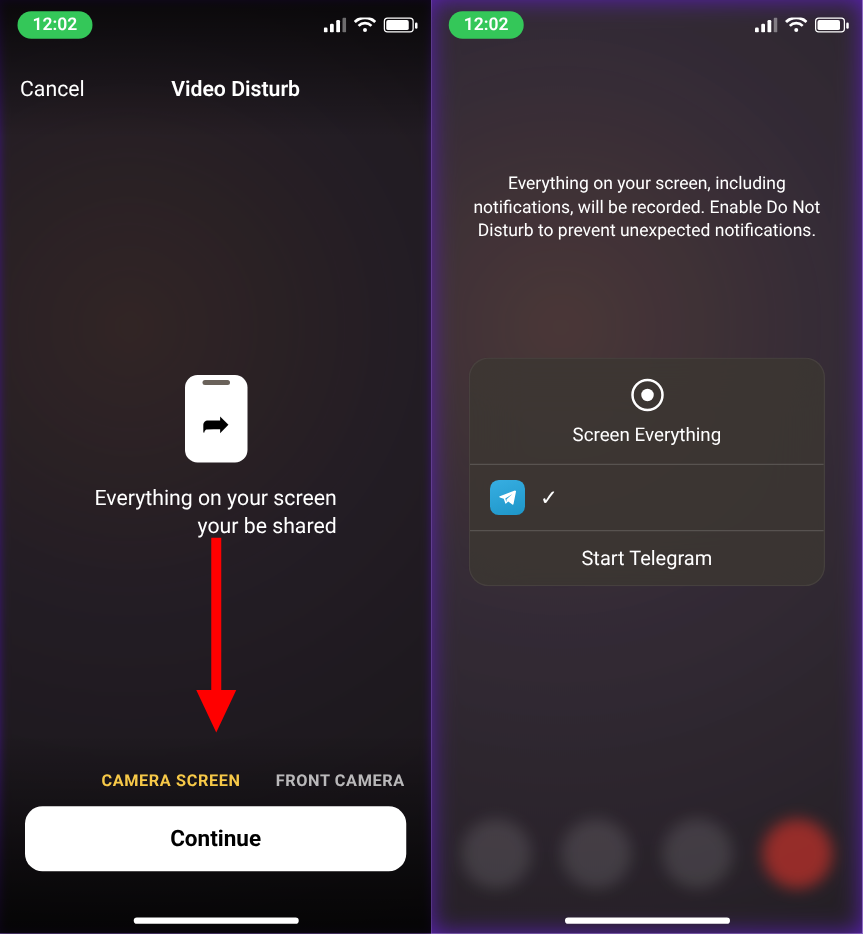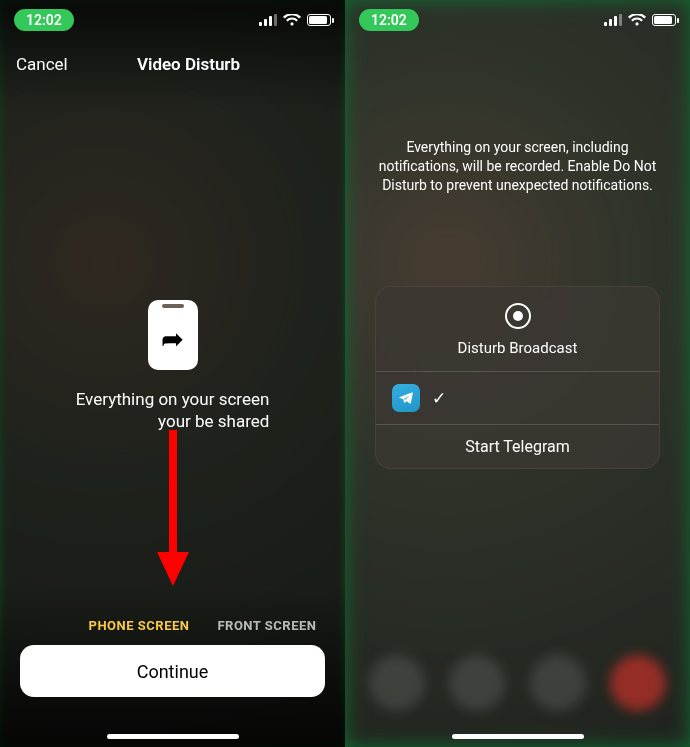--- a/index.html
+++ b/index.html
@@ -1,47 +1,47 @@
 <!DOCTYPE html>
 <html><head>
 <meta charset="utf-8">
 <style>
   * { margin: 0; padding: 0; box-sizing: border-box; font-family: -apple-system, BlinkMacSystemFont, "Segoe UI", Roboto, Helvetica, Arial, sans-serif; }
   body { background: #fff; width: 690px; height: 747px; display: flex; overflow: hidden; }
-  .phone { position: relative; width: 345px; height: 747px; overflow: hidden; background: #15803d; }
+  .phone { position: relative; width: 345px; height: 747px; overflow: hidden; background: #6d28d9; }
   .phone-bg { position: absolute; inset: 0; background:
       radial-gradient(circle at 30% 35%, rgba(90,70,60,0.95) 0%, rgba(60,55,50,0.9) 40%, rgba(40,38,35,0.95) 100%);
       filter: blur(4px);
   }
   .phone-bg.blurmore { filter: blur(10px); }
   
   .status-bar { position: absolute; top: 6px; left: 0; right: 0; height: 28px; display: flex; align-items: center; justify-content: space-between; padding: 0 14px; z-index: 20; }
   .status-pill { background: #34c759; color: #fff; font-weight: 600; font-size: 14px; padding: 3px 12px; border-radius: 14px; display: inline-block; }
   .status-right { display: flex; align-items: center; gap: 6px; }
   .icon { display: inline-flex; align-items: center; justify-content: center; }
   .battery-shell { width: 24px; height: 12px; border: 1.5px solid #fff; border-radius: 3px; position: relative; }
   .battery-shell::after { content:""; position:absolute; right:-4px; top:3px; width:2px; height:5px; background:#fff; border-radius:1px; }
   .battery-fill { position:absolute; left:1px; top:1px; bottom:1px; width: 80%; background:#fff; border-radius:1.5px; }
   
   .dark-scrim { position:absolute; inset:0; background: rgba(0,0,0,0.45); }
-  .sheet-header { position: absolute; top: 54px; left: 0; right: 0; display: flex; justify-content: center; align-items: flex-start; height: 36px; z-index: 10; padding-left: 32px; }
+  .sheet-header { position: absolute; top: 54px; left: 0; right: 0; display: flex; justify-content: center; align-items: center; height: 36px; z-index: 10; padding-left: 32px; }
   .sheet-cancel { position:absolute; left:16px; color:#fff; font-size:17px; }
   .sheet-title { color:#fff; font-size:17px; font-weight:600; }
   .center-block { position:absolute; left:0; right:0; top: 300px; display:flex; flex-direction:column; align-items:center; padding: 0 28px; z-index:10; }
   .share-icon-box { width:50px; height:70px; border-radius:10px; background:#fff; display:flex; align-items:center; justify-content:center; position:relative; }
   .share-icon-box::before { content:""; position:absolute; top:4px; left:50%; transform:translateX(-50%); width:22px; height:4px; background:#6a625a; border-radius:2px; }
   .arrow-share { font-size:26px; color:#000; font-weight:bold; transform: translateY(4px); }
   .share-desc { margin-top:18px; color:#fff; text-align:right; font-size:17px; line-height:1.3; }
   
   .red-arrow { position:absolute; left:50%; transform:translateX(-50%); top:430px; width:40px; height:160px; z-index:12; }
   
   .seg-row { position:absolute; bottom:114px; left:0; right:0; display:flex; justify-content:center; gap:28px; z-index:10; }
   .seg-item { font-size:13px; font-weight:700; letter-spacing:0.5px; color: rgba(255,255,255,0.7); }
   .seg-item.active { color:#f7c948; }
-  .continue-btn { position:absolute; bottom:50px; left:20px; right:20px; height:52px; background:#fff; border-radius:14px; display:flex; align-items:center; justify-content:center; color:#000; font-size:18px; font-weight:400; z-index:10; }
+  .continue-btn { position:absolute; bottom:50px; left:20px; right:20px; height:52px; background:#fff; border-radius:14px; display:flex; align-items:center; justify-content:center; color:#000; font-size:18px; font-weight:700; z-index:10; }
   .home-indicator { position:absolute; bottom:8px; left:50%; transform:translateX(-50%); width:132px; height:5px; background:#fff; border-radius:3px; z-index:10; }
   .fade-bottom { position:absolute; left:0; right:0; bottom:0; height:160px; background: linear-gradient(to bottom, rgba(0,0,0,0) 0%, rgba(0,0,0,0.8) 100%); z-index:5; }
   .fade-top { position:absolute; left:0; right:0; top:0; height:110px; background: linear-gradient(to bottom, rgba(0,0,0,0.7) 0%, rgba(0,0,0,0) 100%); z-index:5; }
 
   
   .toast-text { position:absolute; top:138px; left:24px; right:24px; color:#fff; font-size:14px; text-align:center; line-height:1.35; z-index:10; }
   .broadcast-panel { position:absolute; left:30px; right:30px; top:286px; background: rgba(60,55,50,0.82); backdrop-filter: blur(20px); border-radius:16px; overflow:hidden; z-index:10; border:0.5px solid rgba(255,255,255,0.06); }
   .panel-top { display:flex; flex-direction:column; align-items:center; padding:16px 0 14px; }
   .record-circle { width:26px; height:26px; border:2px solid #fff; border-radius:50%; display:flex; align-items:center; justify-content:center; margin-bottom:10px; }
   .record-dot { width:10px; height:10px; background:#fff; border-radius:50%; }
@@ -107,22 +107,22 @@
       <span>your be shared</span>
     </div>
   </div>
 
   <svg class="red-arrow" viewBox="0 0 40 160">
     <line x1="20" y1="0" x2="20" y2="128" stroke="#ff0000" stroke-width="8"></line>
     <polygon points="4,122 36,122 20,156" fill="#ff0000"></polygon>
   </svg>
 
   <div class="seg-row">
-    <span class="seg-item active" style="margin-left:60px;">PHONE SCREEN</span>
-    <span class="seg-item">FRONT SCREEN</span>
+    <span class="seg-item active" style="margin-left:60px;">CAMERA SCREEN</span>
+    <span class="seg-item">FRONT CAMERA</span>
   </div>
 
   <div class="continue-btn">Continue</div>
 
   <div class="home-indicator"></div>
 </div>
 
 <div class="phone">
   <div class="phone-bg blurmore"></div>
   <div class="overlay-dim"></div>
@@ -153,21 +153,21 @@
     </span>
   </div>
 
   <div class="toast-text">Everything on your screen, including notifications, will be recorded. Enable Do Not Disturb to prevent unexpected notifications.</div>
 
   <div class="broadcast-panel">
     <div class="panel-top">
       <span class="record-circle">
           <span class="record-dot"></span>
         </span>
-      <span class="panel-title">Disturb Broadcast</span>
+      <span class="panel-title">Screen Everything</span>
     </div>
     <div class="panel-row">
       <span class="app-icon">
         <svg width="16" height="16" viewBox="0 0 24 24">
             <path fill="#fff" d="M21.5 3.2 2.8 10.6c-1 .4-1 1 0 1.3l4.7 1.5 1.8 5.6c.2.6.6.7 1 .3l2.6-2.5 4.9 3.6c.7.5 1.2.2 1.4-.6l3-15c.2-1-.4-1.4-1.7-.6zM9.4 13.2l8.5-5.4-7 6.3-.3 3.3-1.2-4.2z"></path>
           </svg>
       </span>
       <span class="check">✓</span>
     </div>
     <div class="panel-row center">

